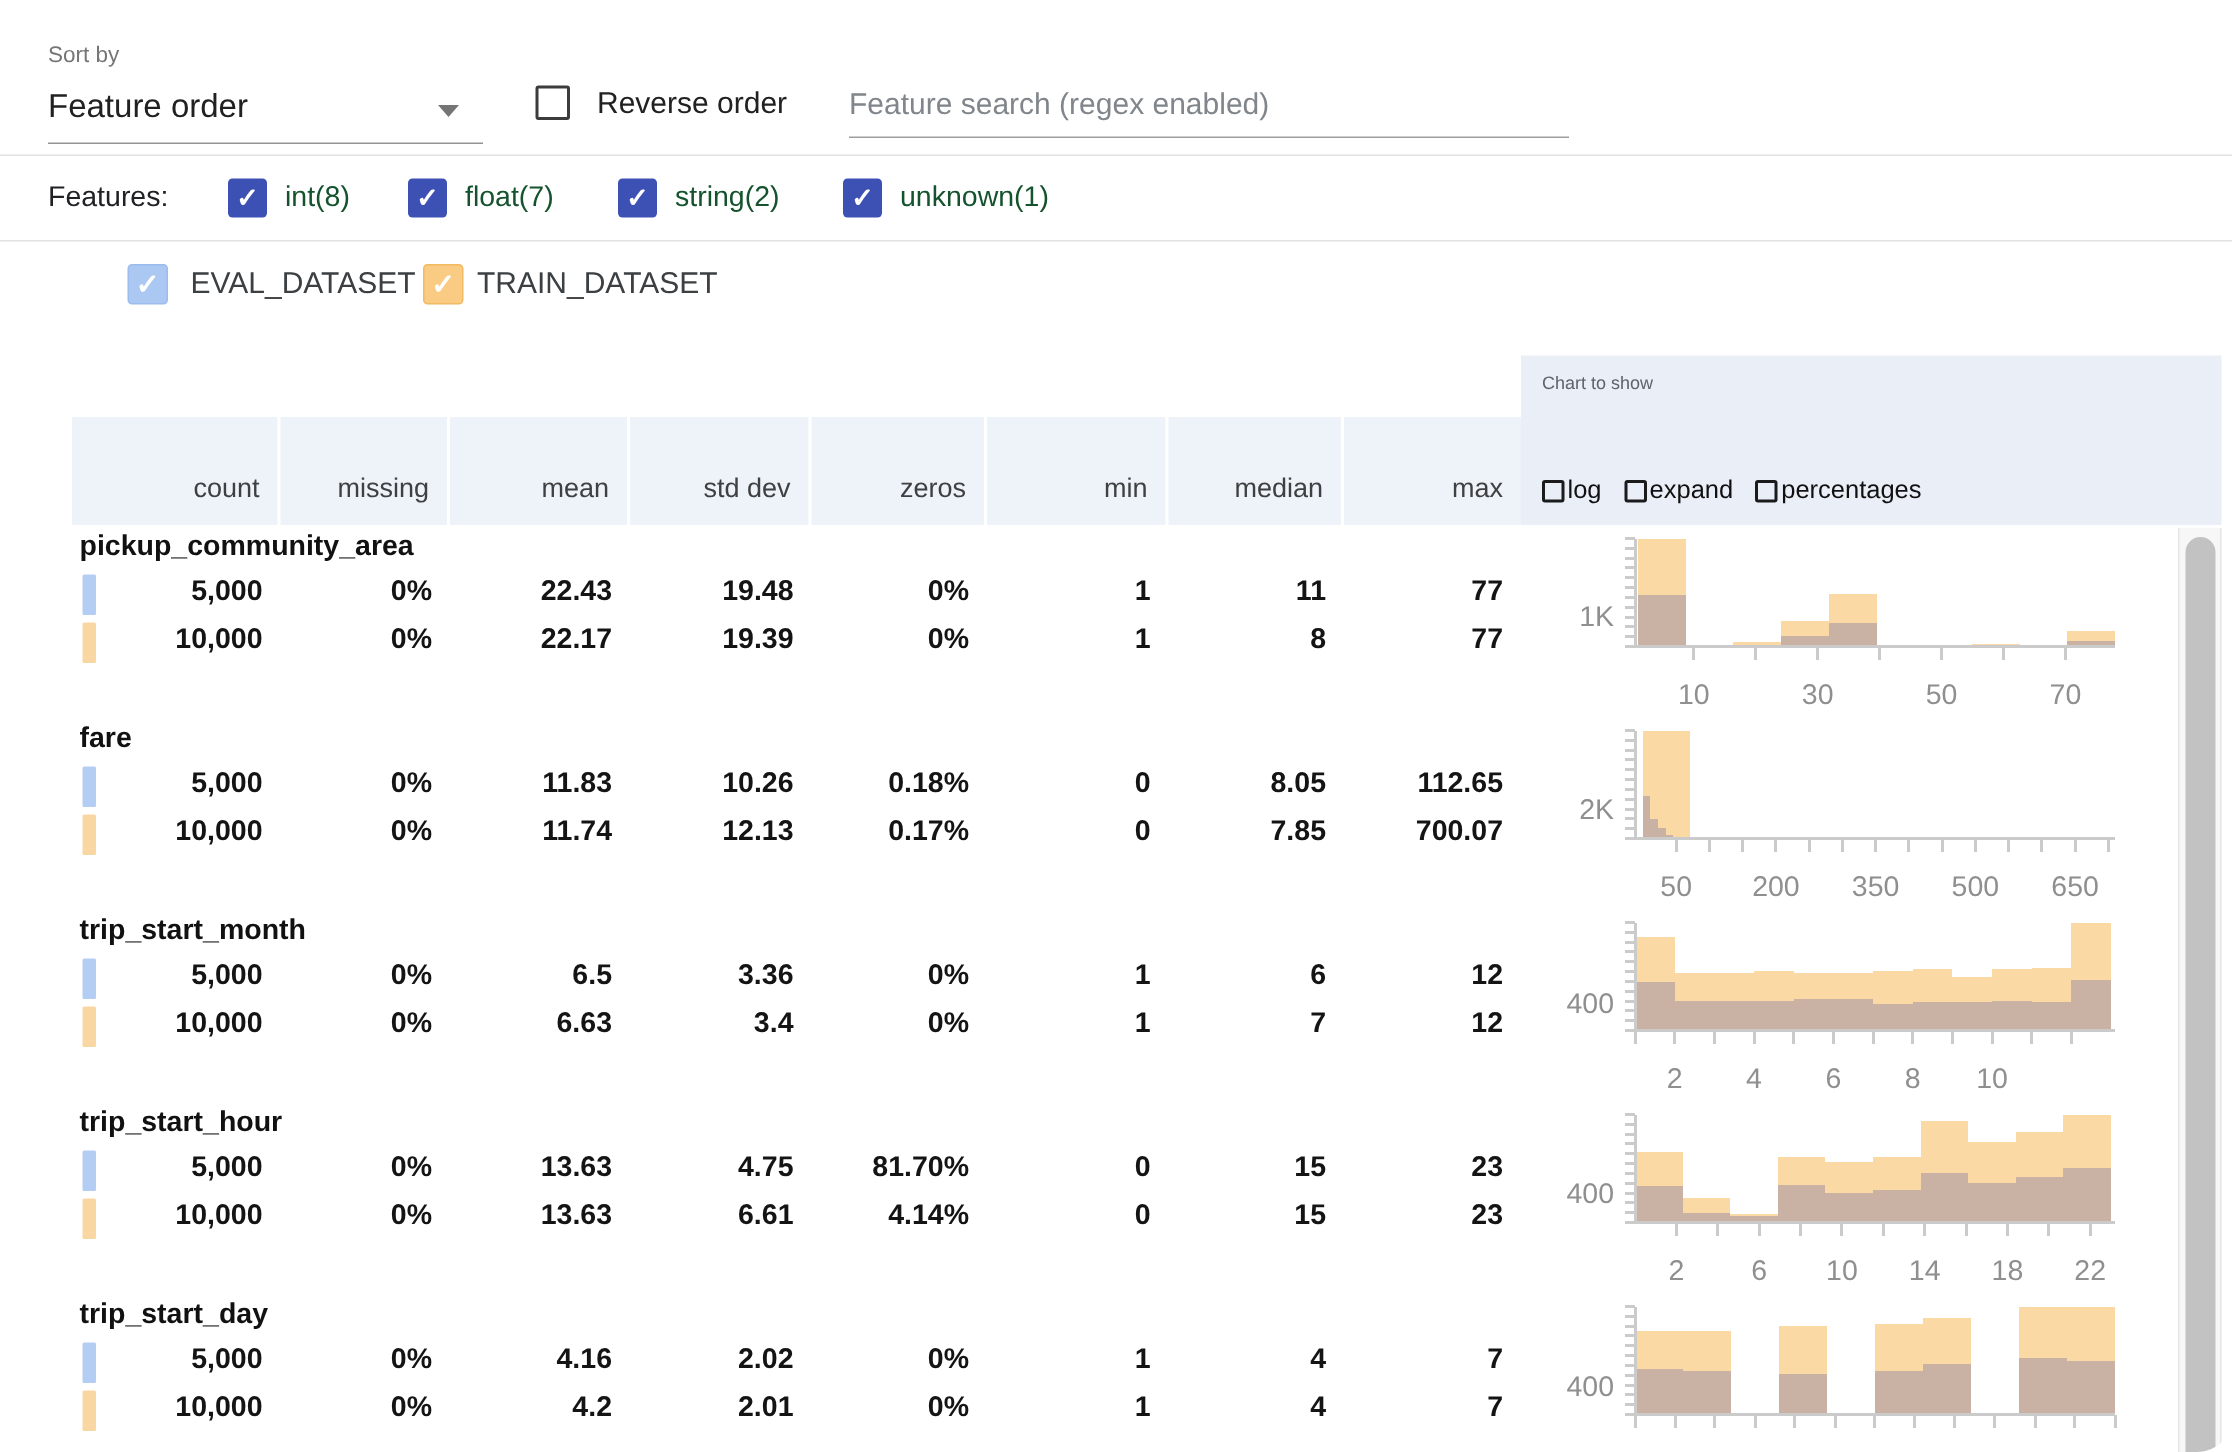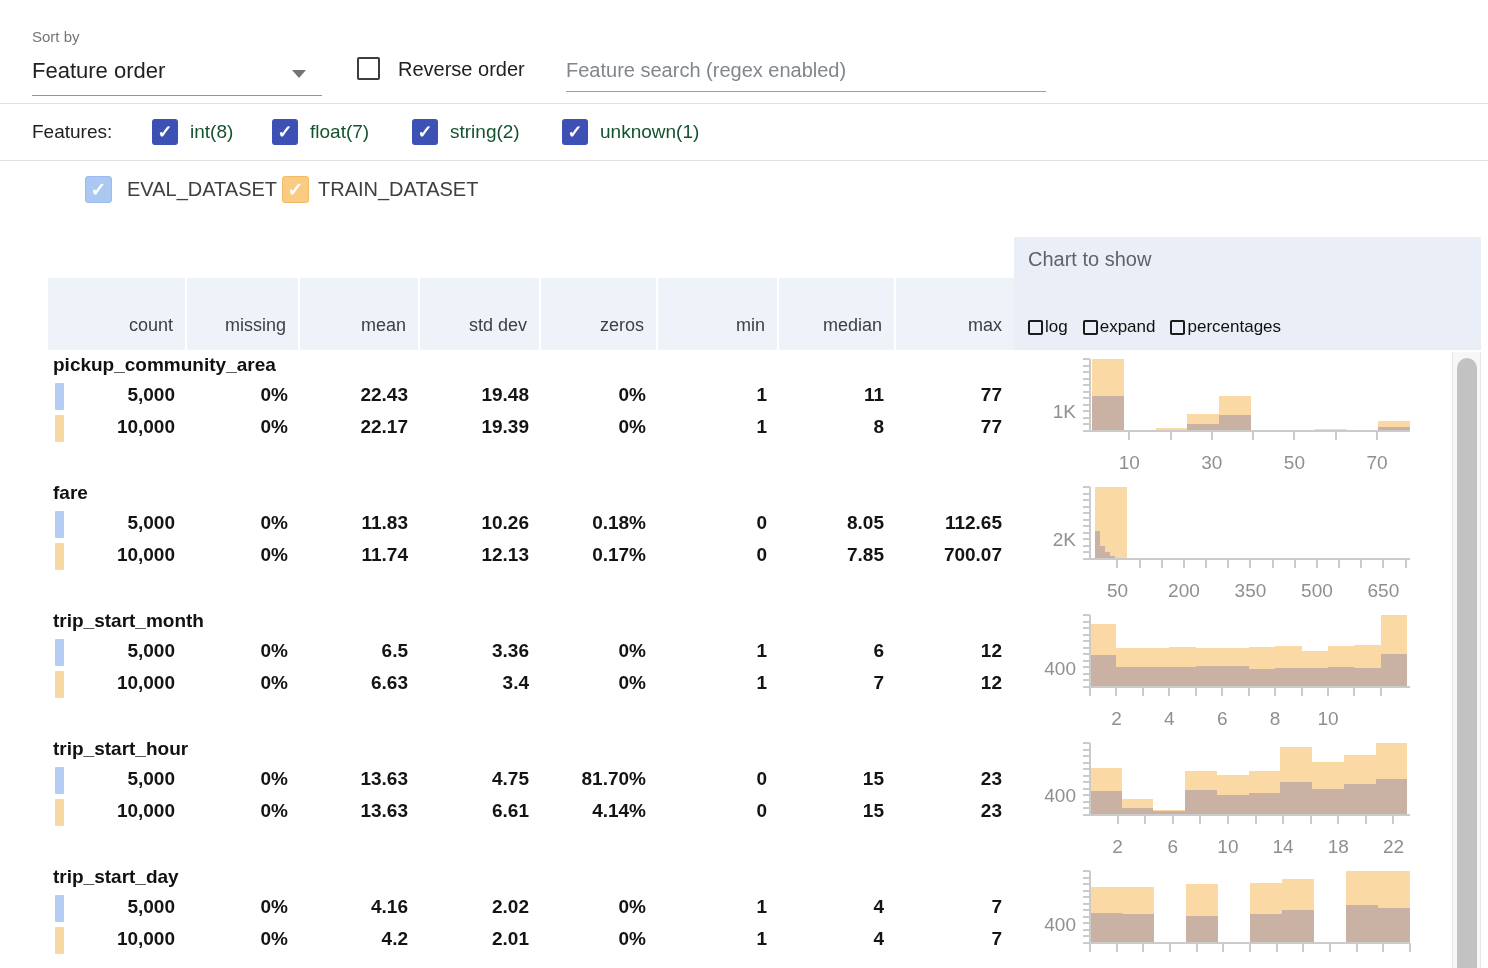--- a/index.html
+++ b/index.html
@@ -1,18 +1,18 @@
 <!DOCTYPE html>
 <html><head>
 <meta charset="utf-8">
 <style>
   * { margin:0; padding:0; box-sizing:border-box; }
   html,body { width:1488px; height:968px; background:#fff; }
   .screen { position:relative; width:1488px; height:968px; background:#fff; overflow:hidden;
-            font-family:"Liberation Sans", sans-serif; color:#212121; }
+            font-family:"Liberation Sans", sans-serif; color:#212121;border-radius:23px; }
 
   
   .sortby-label { position:absolute; left:32px; top:28px; font-size:15px; color:#757575; }
   .sortby-select { position:absolute; left:32px; top:52px; width:290px; height:44px;
                    border-bottom:1px solid #949494; cursor:pointer; }
   .sortby-select .val { position:absolute; left:0; top:6px; font-size:22px; color:#212121; }
   .dd-arrow { position:absolute; width:0; height:0; border-left:7px solid transparent;
               border-right:7px solid transparent; border-top:8px solid #757575; }
   .sortby-select .dd-arrow { right:16px; top:18px; }
   .reverse-cb { position:absolute; left:357px; top:57px; width:23px; height:23px;
@@ -46,21 +46,21 @@
                      background:#c1d8ee; display:flex; align-items:center; }
   .table-title-bar span { margin-left:16px; font-size:19px; font-weight:bold; color:#10151b; }
   .col-header { position:absolute; left:48px; top:278px; width:966px; height:72px; background:#eef2f9;
                 display:grid; grid-template-columns:139px 113px 120px 121px 117px 121px 117px 118px; }
   .col-header .hcell { border-right:2px solid #fff; display:flex; align-items:flex-end;
                        justify-content:flex-end; padding:0 12px 14px 0; font-size:18px; color:#3f4042; }
   .col-header .hcell:last-child { border-right:none; }
 
   
   .chart-panel { position:absolute; left:1014px; top:237px; width:467px; height:113px; background:#e9eef7; }
-  .ctl-label { position:absolute; left:14px; top:11px; font-size:20px; color:#5f6368; }
+  .ctl-label { position:absolute; left:14px; top:11px; font-size:12px; color:#5f6368; }
   .ctl-select { position:absolute; left:14px; top:33px; width:240px; height:32px;
                 border-bottom:1px solid #6f7377; cursor:pointer; }
   .ctl-select .val { position:absolute; left:0; top:2px; font-size:21px; color:#202124; }
   .ctl-select .dd-arrow { right:12px; top:12px; }
   .ctl-checks { position:absolute; left:14px; top:80px; display:flex; align-items:center; }
   .ctl-check-item { display:flex; align-items:center; margin-right:15px; cursor:pointer; }
   .scb { width:15px; height:15px; border:2px solid #1b1b1b; border-radius:2px; background:transparent; }
   .scb-label { font-size:17px; color:#111; margin-left:2px; }
 
   

